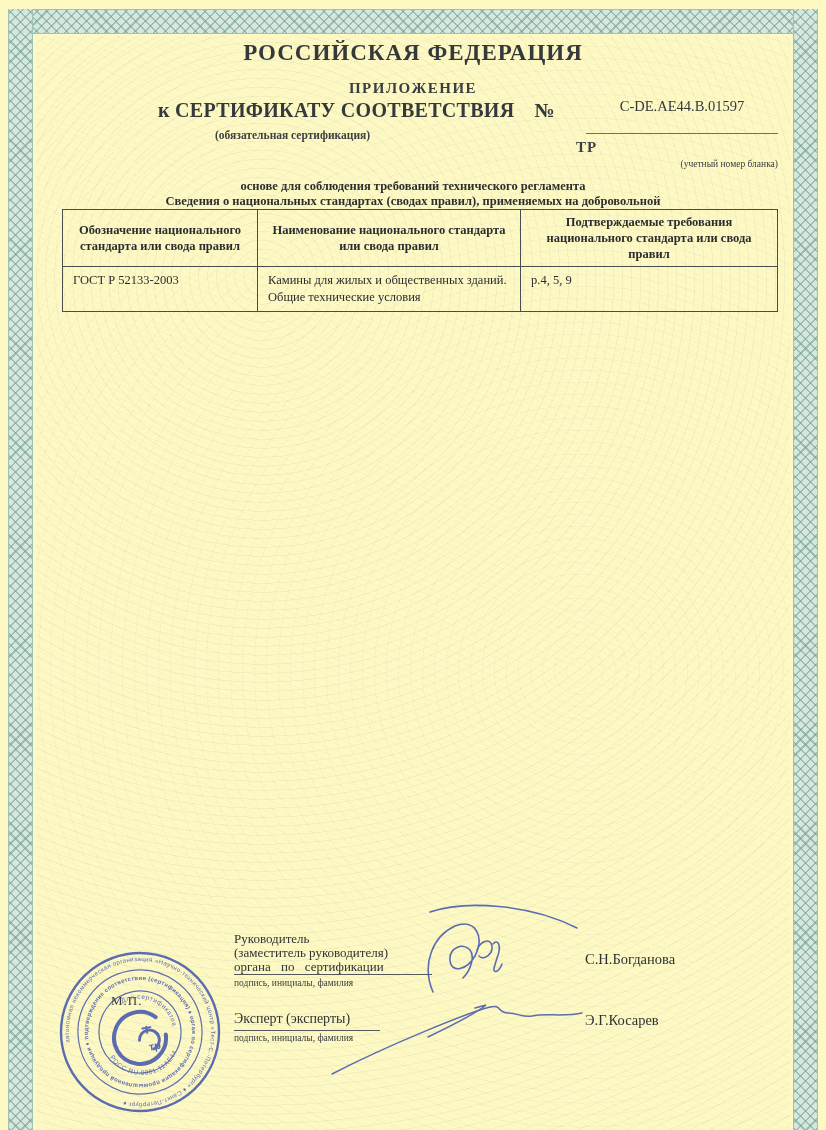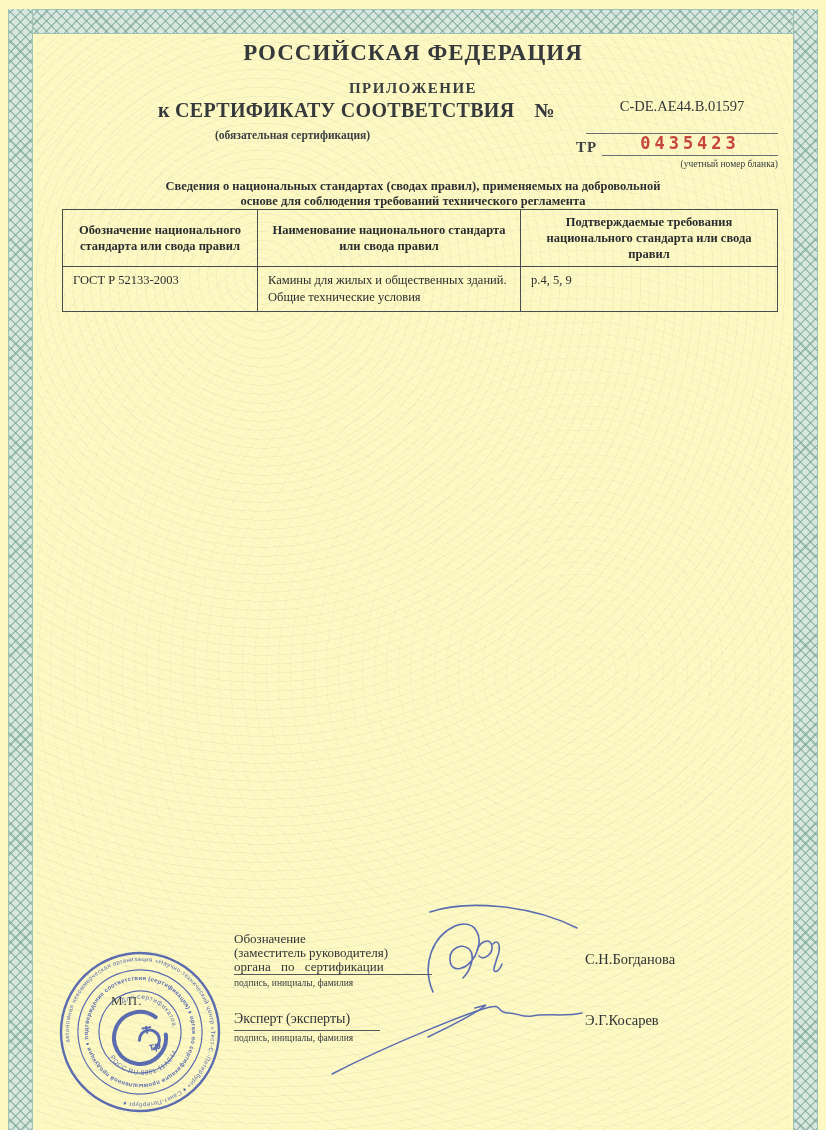--- a/index.html
+++ b/index.html
@@ -75,26 +75,25 @@
   <div class="band band-right"></div>
 
   <div class="abs center country">РОССИЙСКАЯ ФЕДЕРАЦИЯ</div>
   <div class="abs center doctype">ПРИЛОЖЕНИЕ</div>
   <div class="abs certline">
     <span>к СЕРТИФИКАТУ СООТВЕТСТВИЯ</span><span class="nosign">№</span>
   </div>
   <div class="abs certnum">C-DE.AE44.B.01597</div>
   <div class="abs certkind">(обязательная сертификация)</div>
   <div class="abs trlabel">ТР</div>
-  <div class="abs blanknum">0435423</div>
   <div class="abs blankcap">(учетный номер бланка)</div>
 
   <div class="abs center intro">
+    <div>основе для соблюдения требований технического регламента</div>
     <div>Сведения о национальных стандартах (сводах правил), применяемых на добровольной</div>
-    <div>основе для соблюдения требований технического регламента</div>
   </div>
 
   <table class="std">
     <colgroup>
         <col class="c1">
         <col class="c2">
         <col class="c3">
       </colgroup>
     <thead>
       <tr>
@@ -106,21 +105,21 @@
     <tbody>
       <tr class="r2">
         <td>ГОСТ Р 52133-2003</td>
         <td>Камины для жилых и общественных зданий. Общие технические условия</td>
         <td>р.4, 5, 9</td>
       </tr>
     </tbody>
   </table>
 
   <div class="abs rolehead">
-    <div>Обозначение</div>
+    <div>Руководитель</div>
     <div>(заместитель руководителя)</div>
     <div class="spread">органа по сертификации</div>
   </div>
   <div class="abs sigline1"></div>
   <div class="abs sigcap1">подпись, инициалы, фамилия</div>
   <div class="abs name1">С.Н.Богданова</div>
 
   <div class="abs roleexp">Эксперт (эксперты)</div>
   <div class="abs sigline2"></div>
   <div class="abs sigcap2">подпись, инициалы, фамилия</div>

